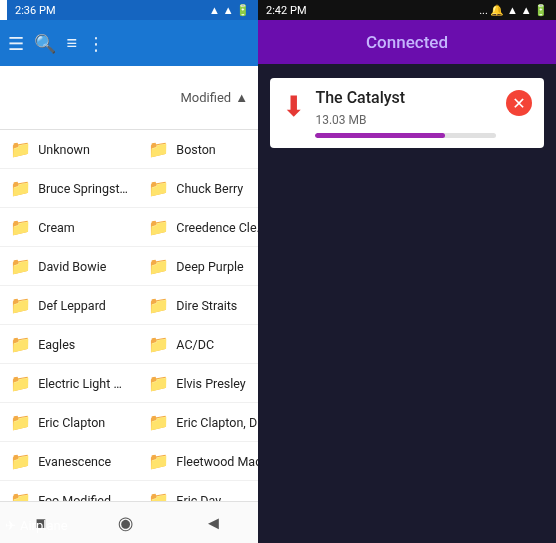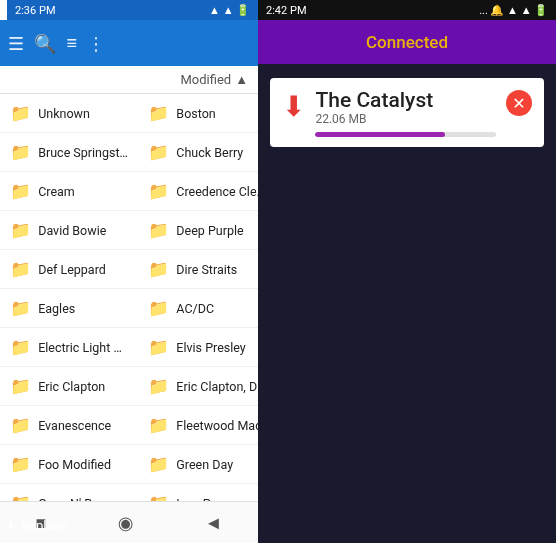--- a/index.html
+++ b/index.html
@@ -51,21 +51,21 @@
     .toolbar-icon {
       font-size: 18px;
       cursor: pointer;
       opacity: 0.9;
     }
 
     .sort-bar {
       display: flex;
       align-items: center;
       justify-content: flex-end;
-      padding: 6px 10px;
+      padding: 24px 10px;
       font-size: 13px;
       color: #555;
       border-bottom: 1px solid #e0e0e0;
       gap: 4px;
     }
 
     .files-grid {
       flex: 1;
       overflow-y: auto;
       display: grid;
@@ -126,21 +126,21 @@
       font-size: 11px;
       padding: 3px 8px;
       display: flex;
       justify-content: space-between;
       align-items: center;
       height: 20px;
     }
 
     .connected-header {
       background: #6a0dad;
-      color: #eab308;
+      color: #c4b5fd;
       text-align: center;
       font-size: 17px;
       font-weight: 500;
       padding: 10px;
       height: 44px;
       display: flex;
       align-items: center;
       justify-content: center;
     }
 
@@ -159,24 +159,24 @@
       font-size: 28px;
       margin-top: 2px;
       flex-shrink: 0;
     }
 
     .download-info {
       flex: 1;
     }
 
     .download-title {
-      font-size: 21px;
+      font-size: 16px;
       font-weight: 500;
       color: #222;
-      margin-bottom: 0;
+      margin-bottom: 6px;
     }
 
     .download-size {
       font-size: 12px;
       color: #666;
       margin-bottom: 6px;
     }
 
     .progress-bar-bg {
       height: 5px;
@@ -317,21 +317,21 @@
       <div class="file-item">
       <span class="folder-icon">📁</span>
       <span class="file-name">Fleetwood Mac</span>
     </div>
       <div class="file-item">
       <span class="folder-icon">📁</span>
       <span class="file-name">Foo Modified</span>
     </div>
       <div class="file-item">
       <span class="folder-icon">📁</span>
-      <span class="file-name">Green Day</span>
+      <span class="file-name">Eric Day</span>
     </div>
       <div class="file-item">
       <span class="folder-icon">📁</span>
       <span class="file-name">Guns N' Roses</span>
     </div>
       <div class="file-item">
       <span class="folder-icon">📁</span>
       <span class="file-name">Iggy Pop</span>
     </div>
     </div>
@@ -351,21 +351,21 @@
   </div>
 
   <div class="connected-header">
     <span>Connected</span>
   </div>
 
   <div class="download-card">
     <span class="download-arrow">⬇</span>
     <div class="download-info">
       <div class="download-title">The Catalyst</div>
-      <div class="download-size">22.06 MB</div>
+      <div class="download-size">13.03 MB</div>
       <div class="progress-bar-bg">
         <div class="progress-bar-fill" id="progress-fill" style="width: 72%;"></div>
       </div>
     </div>
     <button class="cancel-btn">
       <span>✕</span>
     </button>
   </div>
 
   <div class="right-content"></div>

